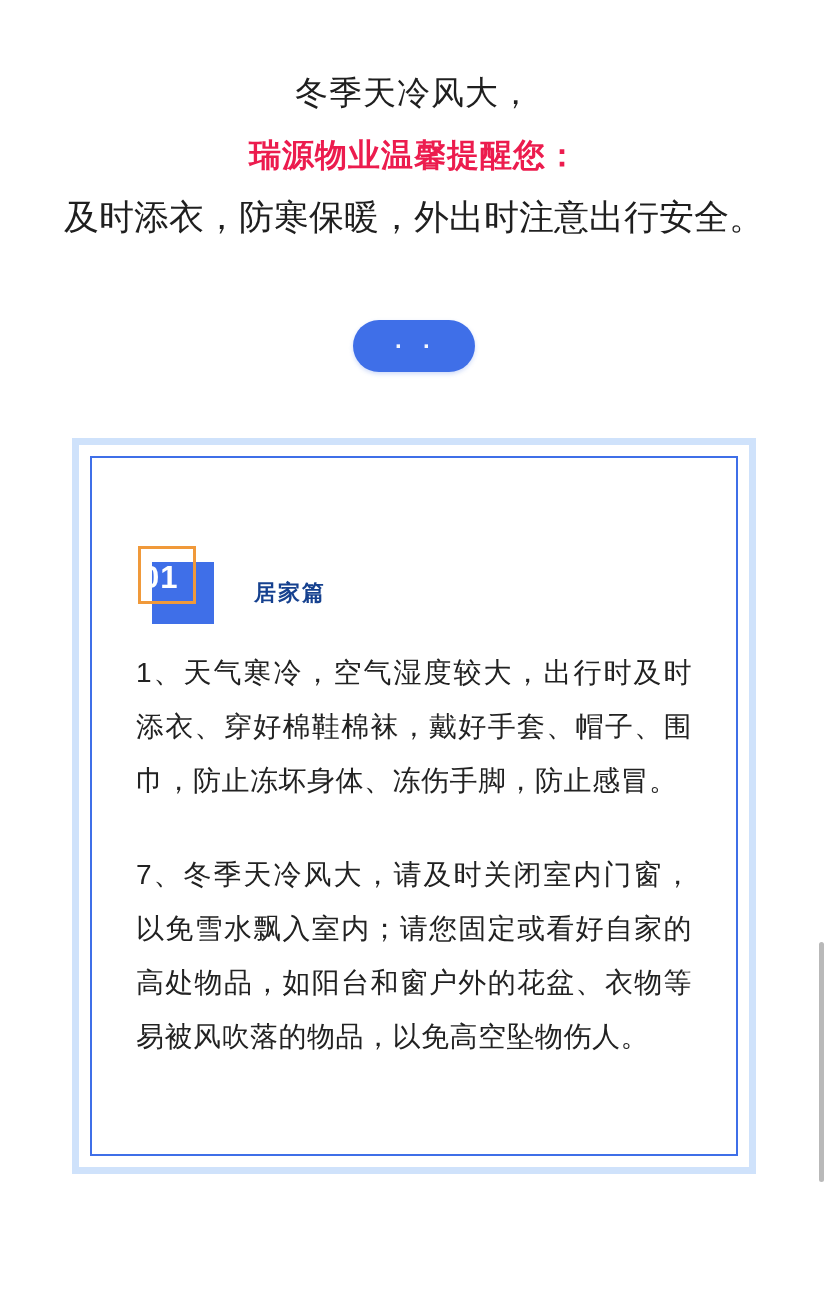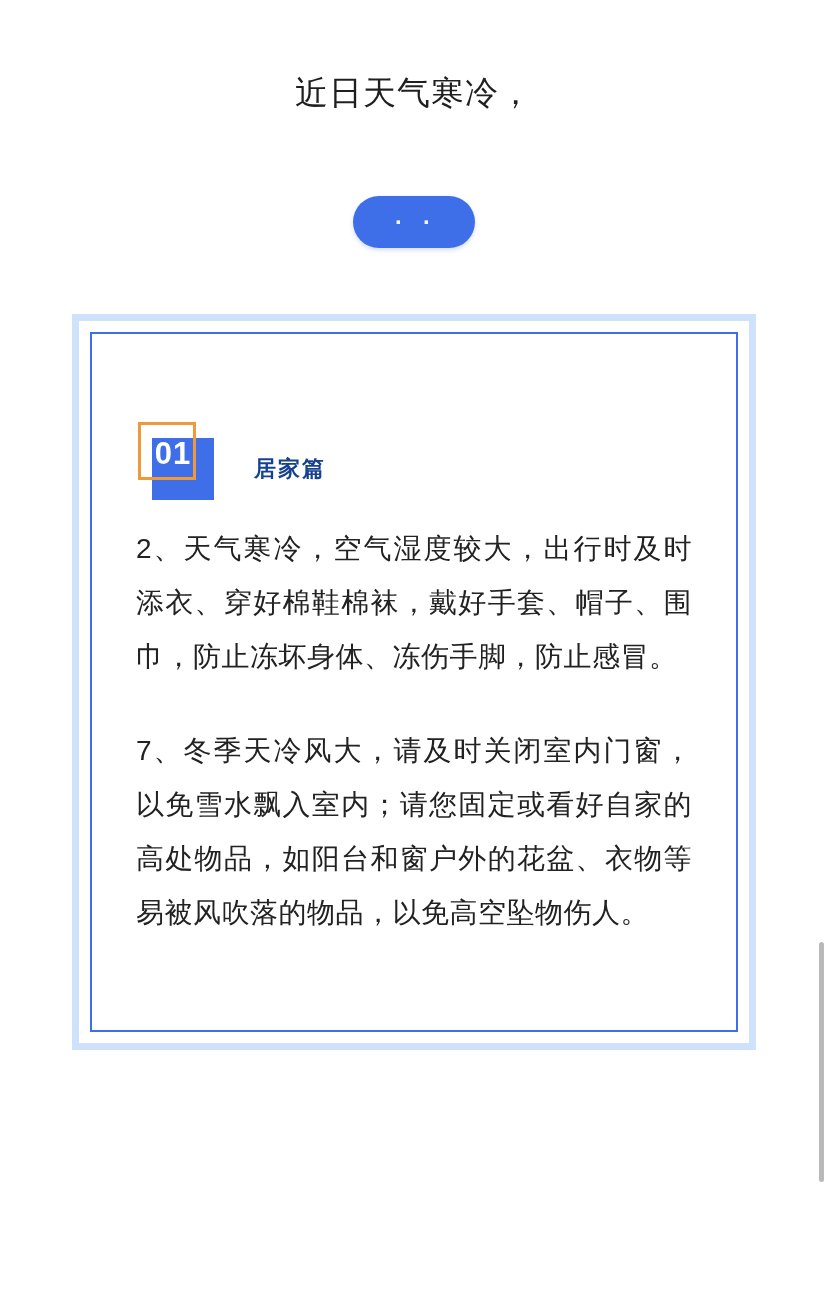--- a/index.html
+++ b/index.html
@@ -118,21 +118,21 @@
     border: 3px solid #f0993a;
     box-sizing: border-box;
   }
   .numbox .num {
     position: absolute;
     left: -4px;
     top: 8px;
     width: 62px;
     height: 44px;
     line-height: 44px;
-    text-align: center;
+    text-align: left;
     color: #ffffff;
     font-size: 31px;
     font-weight: 700;
     letter-spacing: 1px;
     z-index: 3;
   }
   .section-title {
     font-size: 22px;
     font-weight: 700;
     color: #16418f;
@@ -163,21 +163,23 @@
     background: #b9b9b9;
     border-radius: 3px;
   }
 </style>
 </head>
 <body>
 
 <div class="page">
 
   <div class="headline">
-    <div class="line">近日天气寒冷，</div>
+    <div class="line">冬季天冷风大，</div>
+    <div class="line accent">瑞源物业温馨提醒您：</div>
+    <div class="line wide">及时添衣，防寒保暖，外出时注意出行安全。</div>
   </div>
 
   <div class="badge-wrap">
     <div class="badge">
       <span class="dot">·</span>
       <span class="dot">·</span>
     </div>
   </div>
 
   <div class="card-outer">
@@ -185,21 +187,21 @@
 
       <div class="section-head">
         <div class="numbox">
           <div class="fill"></div>
           <div class="outline"></div>
           <div class="num">01</div>
         </div>
         <div class="section-title">居家篇</div>
       </div>
 
-      <p class="para">2、天气寒冷，空气湿度较大，出行时及时添衣、穿好棉鞋棉袜，戴好手套、帽子、围巾，防止冻坏身体、冻伤手脚，防止感冒。</p>
+      <p class="para">1、天气寒冷，空气湿度较大，出行时及时添衣、穿好棉鞋棉袜，戴好手套、帽子、围巾，防止冻坏身体、冻伤手脚，防止感冒。</p>
       <p class="para">7、冬季天冷风大，请及时关闭室内门窗，以免雪水飘入室内；请您固定或看好自家的高处物品，如阳台和窗户外的花盆、衣物等易被风吹落的物品，以免高空坠物伤人。</p>
 
     </div>
   </div>
 
   <div class="scrollbar"></div>
 
 </div>
 
 </body></html>

